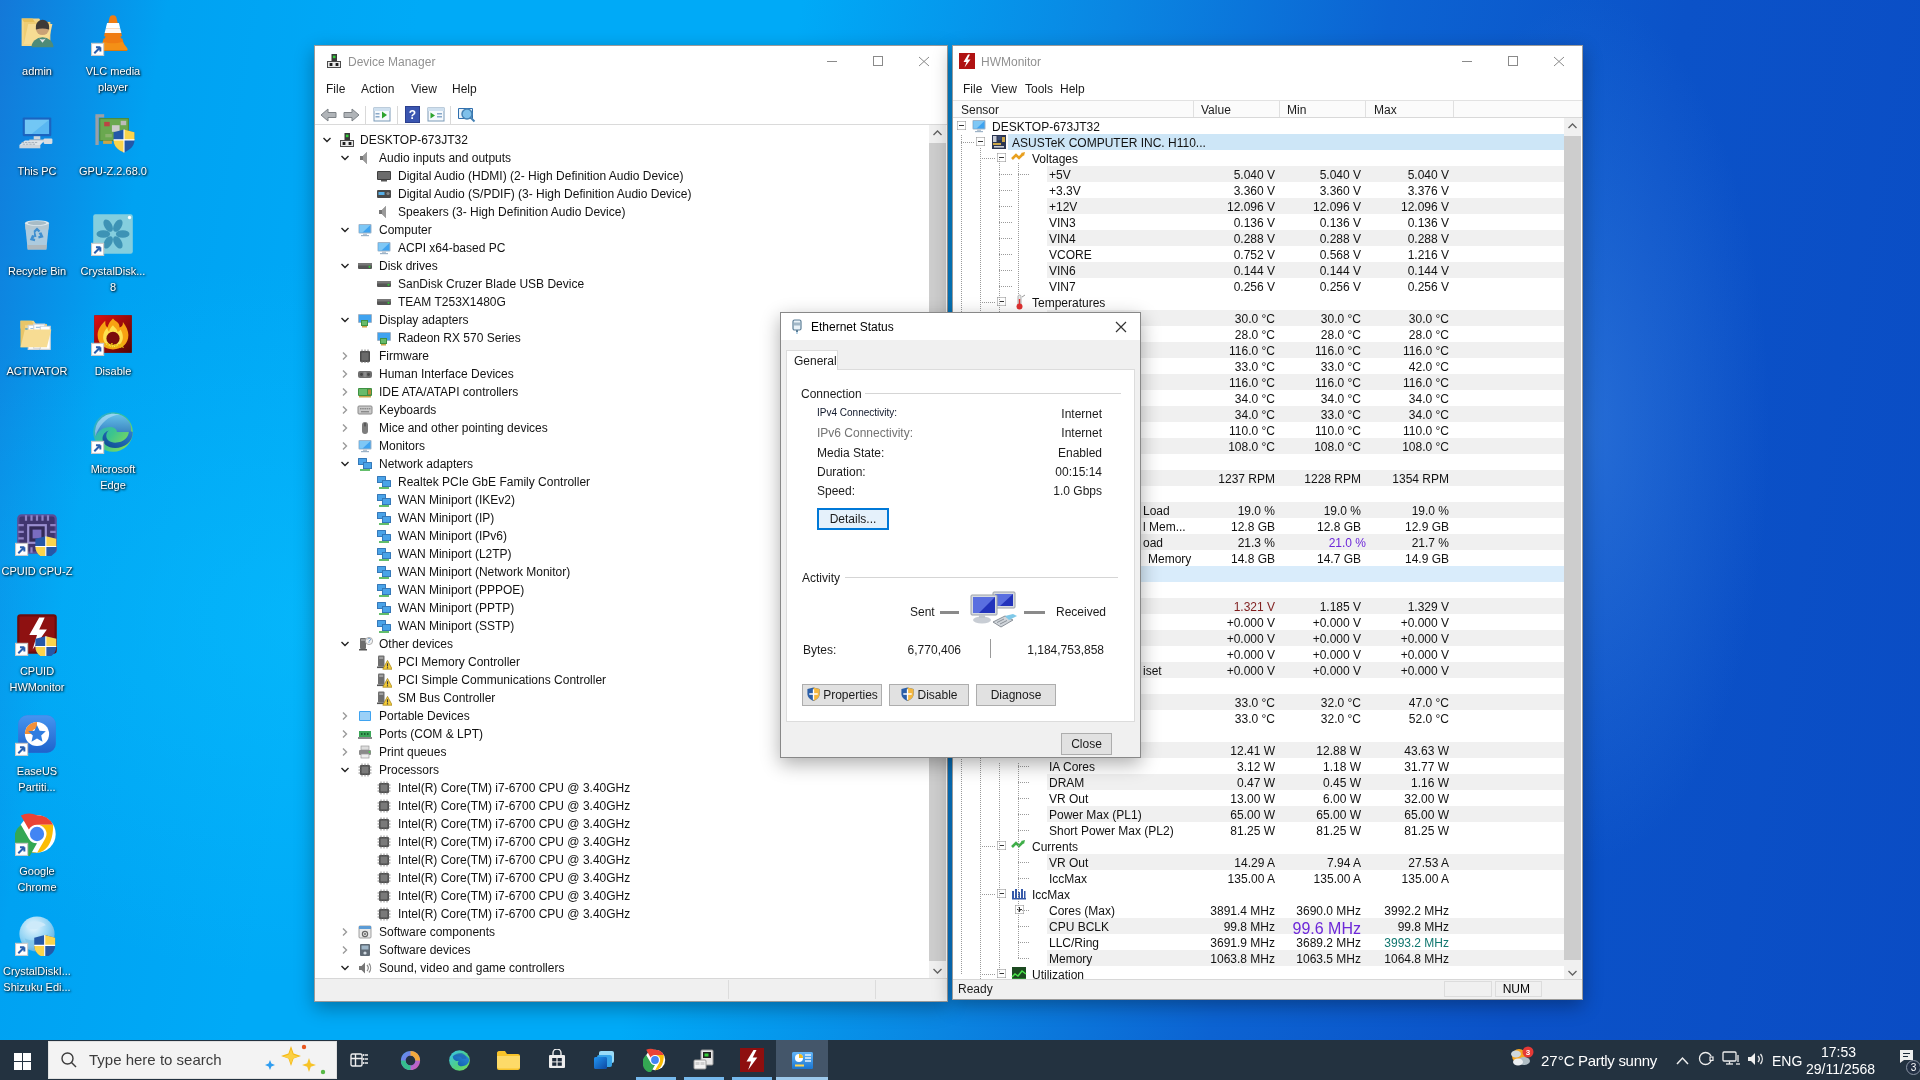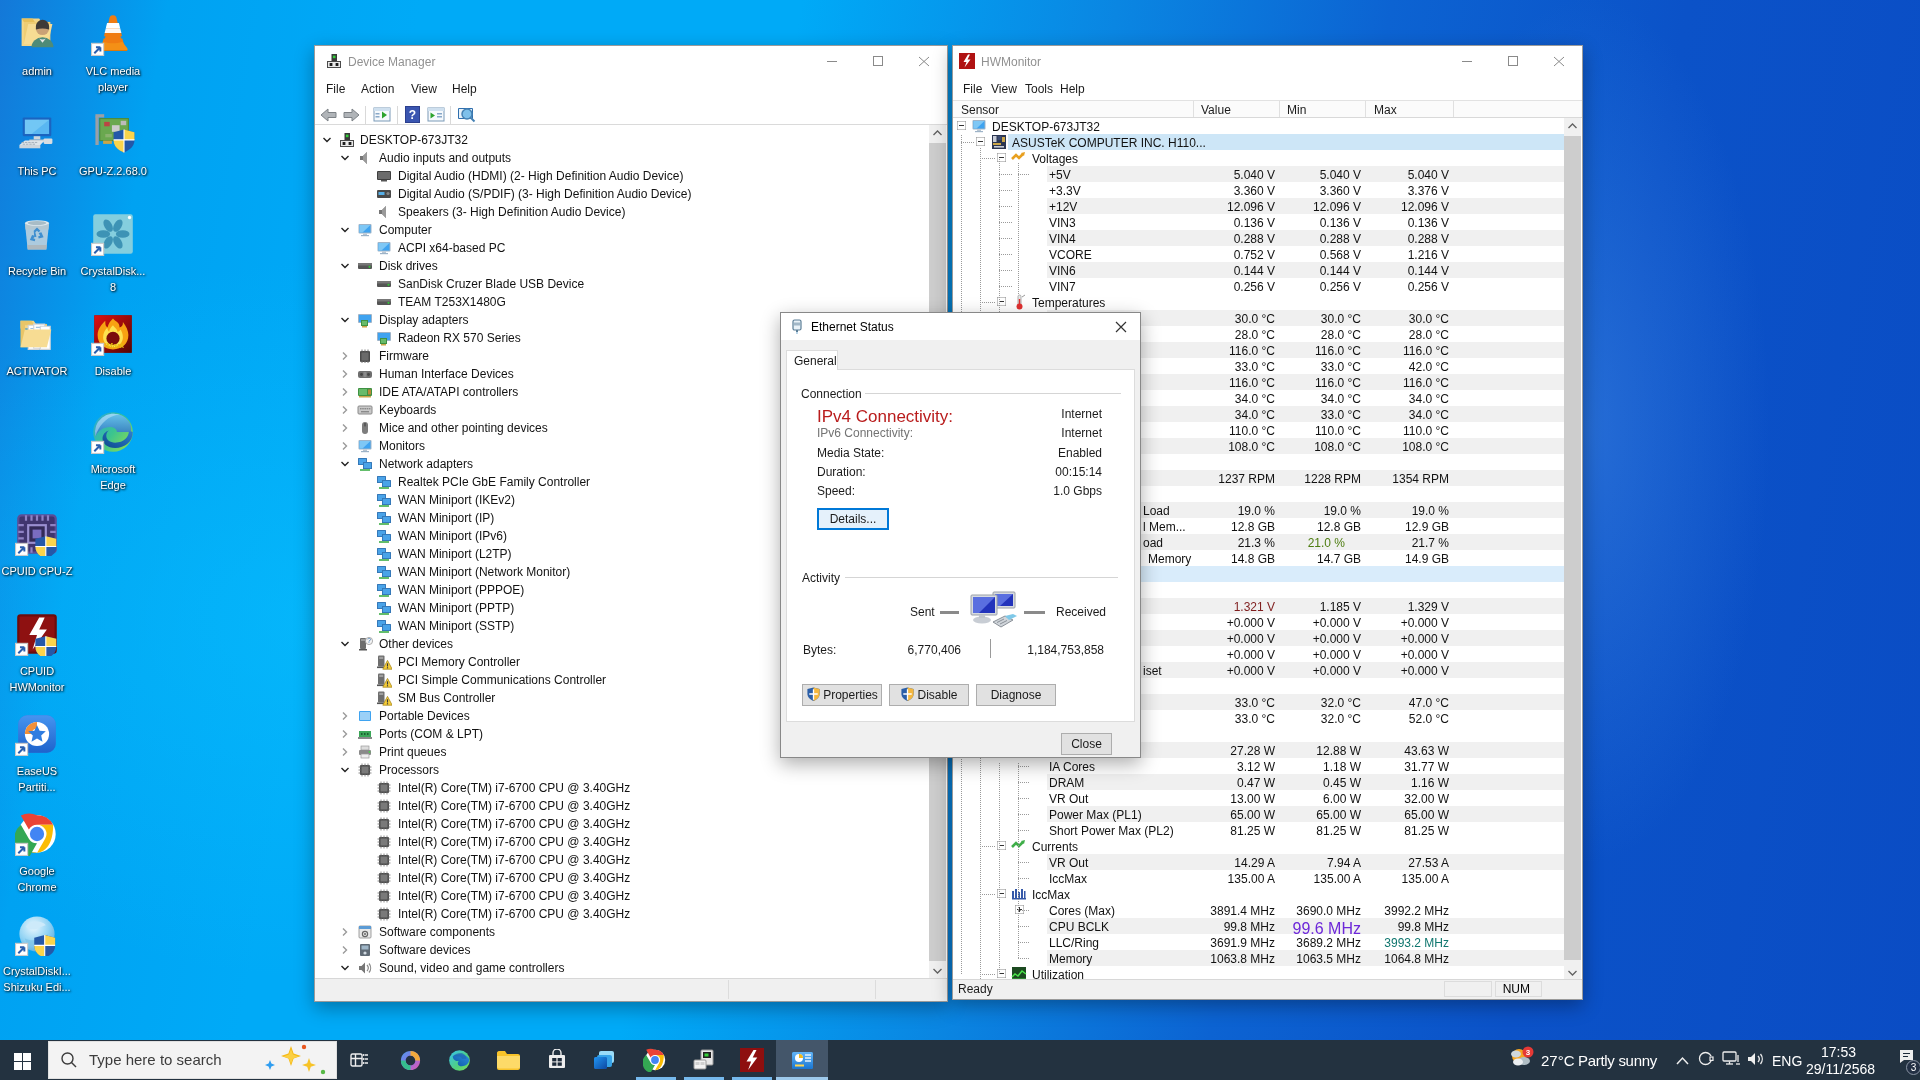--- a/index.html
+++ b/index.html
@@ -1062,21 +1062,21 @@
 <div class="ab txt" style="top:458px;right:307px;font-size:12px;color:#121212">19.0 %</div>
 <div class="ab txt" style="top:458px;right:221px;font-size:12px;color:#121212">19.0 %</div>
 <div class="ab txt" style="top:458px;right:133px;font-size:12px;color:#121212">19.0 %</div>
 <div class="row" style="left:190px;top:474px">l Mem...</div>
 <div class="ab txt" style="top:474px;right:307px;font-size:12px;color:#121212">12.8 GB</div>
 <div class="ab txt" style="top:474px;right:221px;font-size:12px;color:#121212">12.8 GB</div>
 <div class="ab txt" style="top:474px;right:133px;font-size:12px;color:#121212">12.9 GB</div>
 <div class="ab" style="left:94px;top:488px;width:519px;height:16px;background:#f0f0f0"></div>
 <div class="row" style="left:190px;top:490px">oad</div>
 <div class="ab txt" style="top:490px;right:307px;font-size:12px;color:#121212">21.3 %</div>
-<div class="ab txt" style="top:490px;right:237px;font-size:12px;color:#4d7c0f">21.0 %</div>
+<div class="ab txt" style="top:490px;right:216px;font-size:12px;color:#6d28d9">21.0 %</div>
 <div class="ab txt" style="top:490px;right:133px;font-size:12px;color:#121212">21.7 %</div>
 <div class="row" style="left:195px;top:506px">Memory</div>
 <div class="ab txt" style="top:506px;right:307px;font-size:12px;color:#121212">14.8 GB</div>
 <div class="ab txt" style="top:506px;right:221px;font-size:12px;color:#121212">14.7 GB</div>
 <div class="ab txt" style="top:506px;right:133px;font-size:12px;color:#121212">14.9 GB</div>
 <div class="ab" style="left:94px;top:520px;width:519px;height:16px;background:#d9ecfb"></div>
 <div class="ab" style="left:23px;top:523px">
       <svg width="9" height="9">
         <rect width="9" height="9" fill="#fff" stroke="#8a8a8a"></rect>
         <path d="M2 4.5 h5" stroke="#333"></path>
@@ -1120,21 +1120,21 @@
 <div class="ab txt" style="top:666px;right:307px;font-size:12px;color:#121212">33.0 °C</div>
 <div class="ab txt" style="top:666px;right:221px;font-size:12px;color:#121212">32.0 °C</div>
 <div class="ab txt" style="top:666px;right:133px;font-size:12px;color:#121212">52.0 °C</div>
 <div class="ab" style="left:44px;top:683px">
       <svg width="9" height="9">
         <rect width="9" height="9" fill="#fff" stroke="#8a8a8a"></rect>
         <path d="M2 4.5 h5" stroke="#333"></path>
       </svg>
     </div>
 <div class="ab" style="left:94px;top:696px;width:519px;height:16px;background:#f0f0f0"></div>
-<div class="ab txt" style="top:698px;right:307px;font-size:12px;color:#121212">27.28 W</div>
+<div class="ab txt" style="top:698px;right:307px;font-size:12px;color:#121212">12.41 W</div>
 <div class="ab txt" style="top:698px;right:221px;font-size:12px;color:#121212">12.88 W</div>
 <div class="ab txt" style="top:698px;right:133px;font-size:12px;color:#121212">43.63 W</div>
 <div class="row" style="left:96px;top:714px">IA Cores</div>
 <div class="ab txt" style="top:714px;right:307px;font-size:12px;color:#121212">3.12 W</div>
 <div class="ab txt" style="top:714px;right:221px;font-size:12px;color:#121212">1.18 W</div>
 <div class="ab txt" style="top:714px;right:133px;font-size:12px;color:#121212">31.77 W</div>
 <div class="ab" style="left:94px;top:728px;width:519px;height:16px;background:#f0f0f0"></div>
 <div class="row" style="left:96px;top:730px">DRAM</div>
 <div class="ab txt" style="top:730px;right:307px;font-size:12px;color:#121212">0.47 W</div>
 <div class="ab txt" style="top:730px;right:221px;font-size:12px;color:#121212">0.45 W</div>
@@ -1290,21 +1290,21 @@
 <div class="ab" style="right:12px;top:7px">
       <svg width="14" height="14">
         <path d="M2 2 l10 10 M12 2 l-10 10" stroke="#333" stroke-width="1.2"></path>
       </svg>
     </div>
 <div class="ab" style="left:5px;top:56px;width:349px;height:353px;background:#fff;border:1px solid #dcdcdc"></div>
 <div class="ab" style="left:5px;top:37px;width:52px;height:20px;background:#fff;border:1px solid #dcdcdc;border-bottom:none"></div>
 <div class="ab txt" style="left:13px;top:41px;font-size:12px;color:#1b1b1b">General</div>
 <div class="ab txt" style="left:20px;top:74px;font-size:12px;color:#1b1b1b">Connection</div>
 <div class="ab" style="left:84px;top:80px;width:256px;height:1px;background:#d5d5d5"></div>
-<div class="ab txt" style="left:36px;top:94px;font-size:17px;color:#b91c1c">IPv4 Connectivity:</div>
+<div class="ab txt" style="left:36px;top:94px;font-size:10px;color:#0f172a">IPv4 Connectivity:</div>
 <div class="ab txt" style="right:38px;top:94px;font-size:12px;color:#1b1b1b">Internet</div>
 <div class="ab txt" style="left:36px;top:113px;font-size:12px;color:#737373">IPv6 Connectivity:</div>
 <div class="ab txt" style="right:38px;top:113px;font-size:12px;color:#1b1b1b">Internet</div>
 <div class="ab txt" style="left:36px;top:133px;font-size:12px;color:#1b1b1b">Media State:</div>
 <div class="ab txt" style="right:38px;top:133px;font-size:12px;color:#1b1b1b">Enabled</div>
 <div class="ab txt" style="left:36px;top:152px;font-size:12px;color:#1b1b1b">Duration:</div>
 <div class="ab txt" style="right:38px;top:152px;font-size:12px;color:#1b1b1b">00:15:14</div>
 <div class="ab txt" style="left:36px;top:171px;font-size:12px;color:#1b1b1b">Speed:</div>
 <div class="ab txt" style="right:38px;top:171px;font-size:12px;color:#1b1b1b">1.0 Gbps</div>
 <div class="ab" style="left:36px;top:195px;width:72px;height:22px;background:#e5f1fb;border:2px solid #0078d7;text-align:center;font-size:12px;color:#1b1b1b;line-height:18px">Details...</div>

